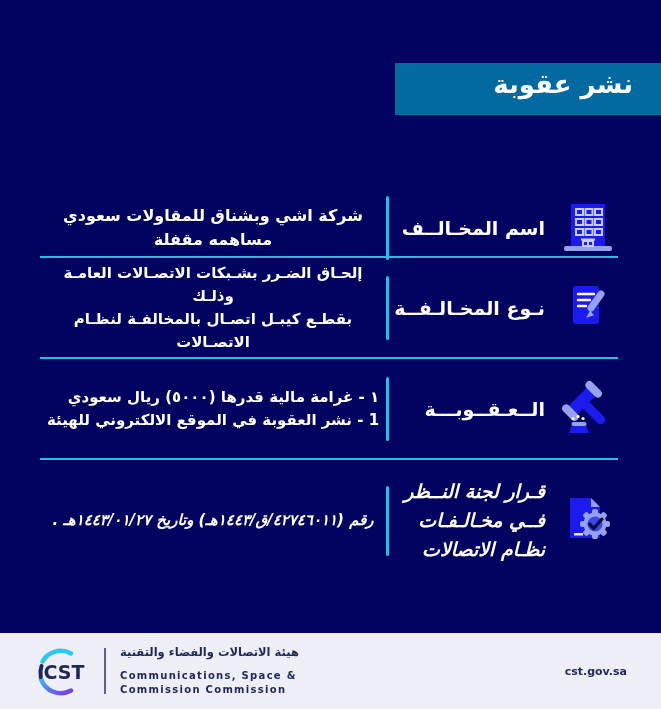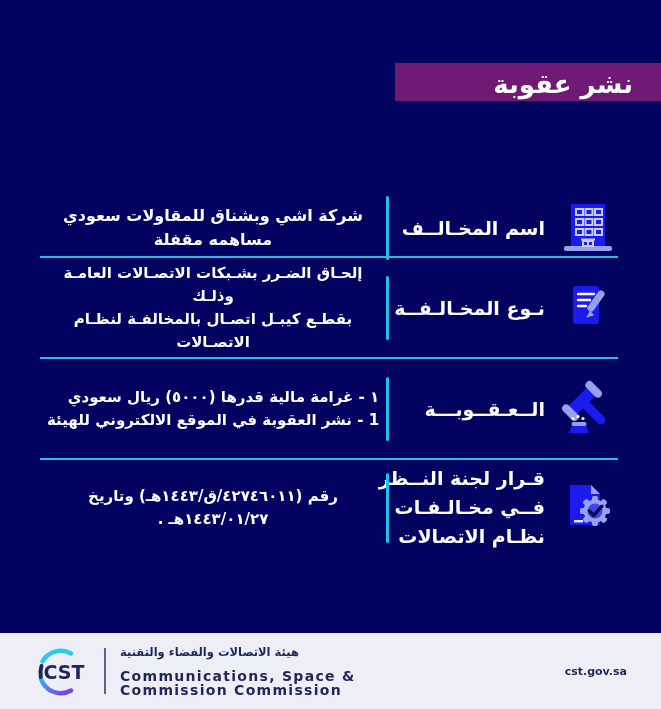--- a/index.html
+++ b/index.html
@@ -4,35 +4,35 @@
 <style>
   html,body{margin:0;padding:0;background:#111;}
   .stage{
     position:relative;width:661px;height:709px;overflow:hidden;
     background:#020260;
     font-family:"DejaVu Sans",sans-serif;
     -webkit-font-smoothing:antialiased;
   }
   
   .banner{
-    position:absolute;top:63px;right:0;width:266px;height:38px;
-    background:#701a75;color:#ffffff;
+    position:absolute;top:63px;right:0;width:266px;height:52px;
+    background:#0369a1;color:#ffffff;
     direction:rtl;text-align:right;box-sizing:border-box;
     padding-right:28px;line-height:42px;
     font-size:26px;font-weight:bold;
   }
   
   .row{
     position:absolute;left:40px;width:581px;
     display:flex;direction:rtl;align-items:center;color:#ffffff;
   }
   .row1{top:184px;height:88px;}
   .row2{top:258px;height:99px;}
   .row3{top:359px;height:99px;}
-  .row4{top:440px;height:135px;}
+  .row4{top:453px;height:135px;font-style:italic;}
   .icon-box{width:66px;flex:none;display:flex;justify-content:center;align-items:center;}
   .label{
     width:166px;flex:none;box-sizing:border-box;padding-right:10px;
     font-size:19px;font-weight:bold;text-align:right;white-space:nowrap;
   }
   .label.multi{line-height:29px;}
   .vdiv{width:3px;height:64px;flex:none;background:#1BC2EA;border-radius:2px;}
   .row4 .vdiv{height:70px;}
   .value{
     flex:1;text-align:center;font-weight:bold;
@@ -46,21 +46,21 @@
   .sep1{top:256px;} .sep2{top:357px;} .sep3{top:458px;}
   
   .footer{
     position:absolute;left:0;top:633px;width:661px;height:76px;
     background:#EEEEF6;color:#1F2658;
     display:flex;align-items:center;box-sizing:border-box;padding:0 34px;
   }
   .footer-divider{width:2px;height:46px;background:#1F2658;opacity:.7;margin:0 14px;flex:none;}
   .org-names{display:flex;flex-direction:column;justify-content:center;}
   .org-ar{font-size:11.5px;font-weight:bold;direction:rtl;text-align:left;margin-bottom:10px;}
-  .org-en{font-size:14px;font-weight:bold;letter-spacing:1.3px;line-height:14px;}
+  .org-en{font-size:10px;font-weight:bold;letter-spacing:1.3px;line-height:14px;}
   .site{margin-left:auto;font-size:11px;font-weight:bold;}
 </style>
 </head>
 <body>
 
 <div class="stage">
 
   <div class="banner">
     <span>نشر عقوبة</span>
   </div>

